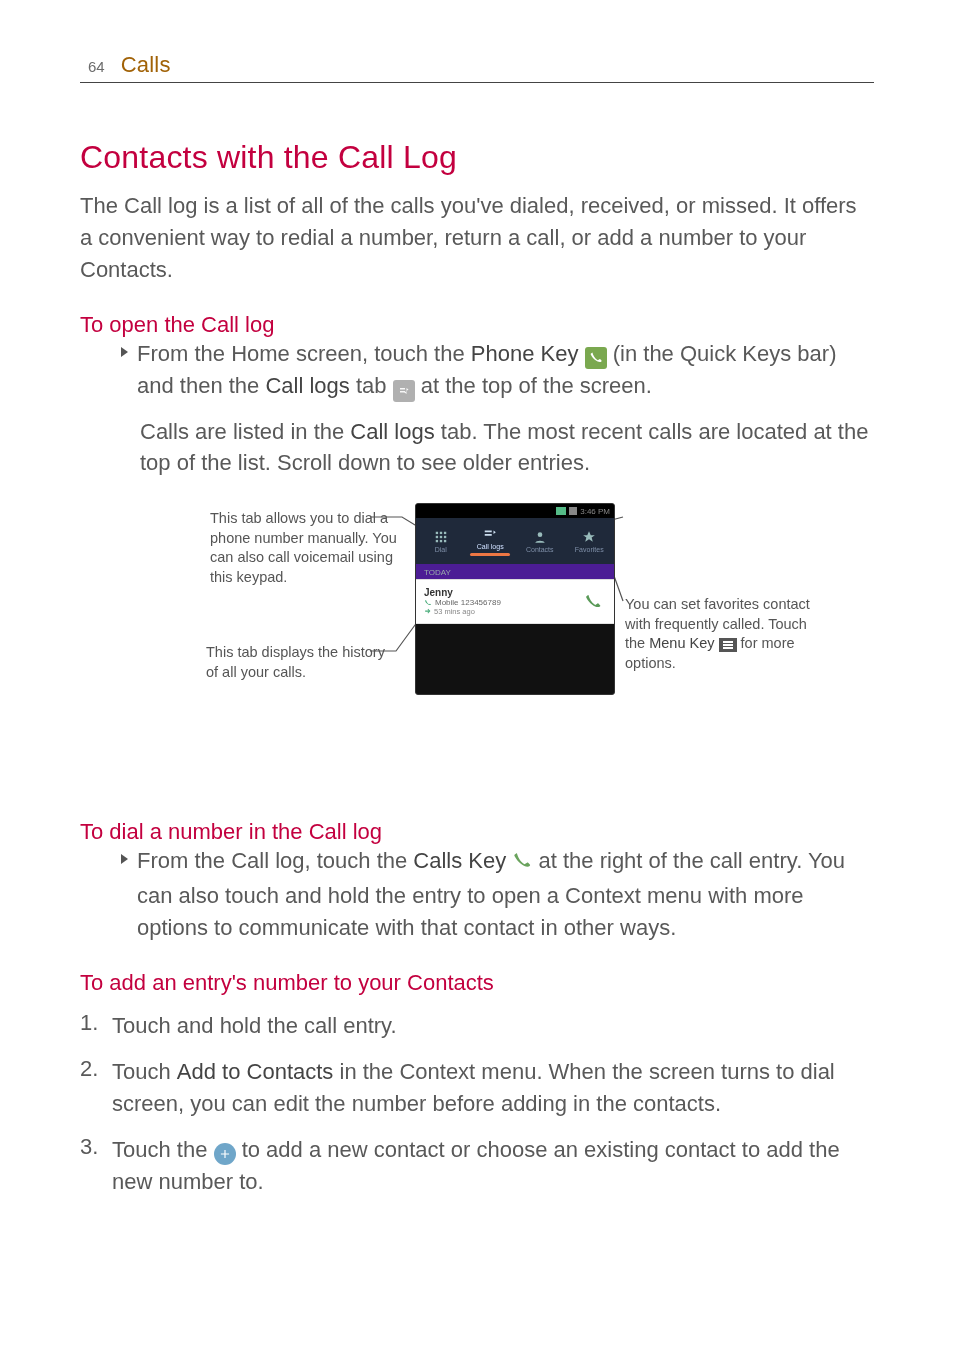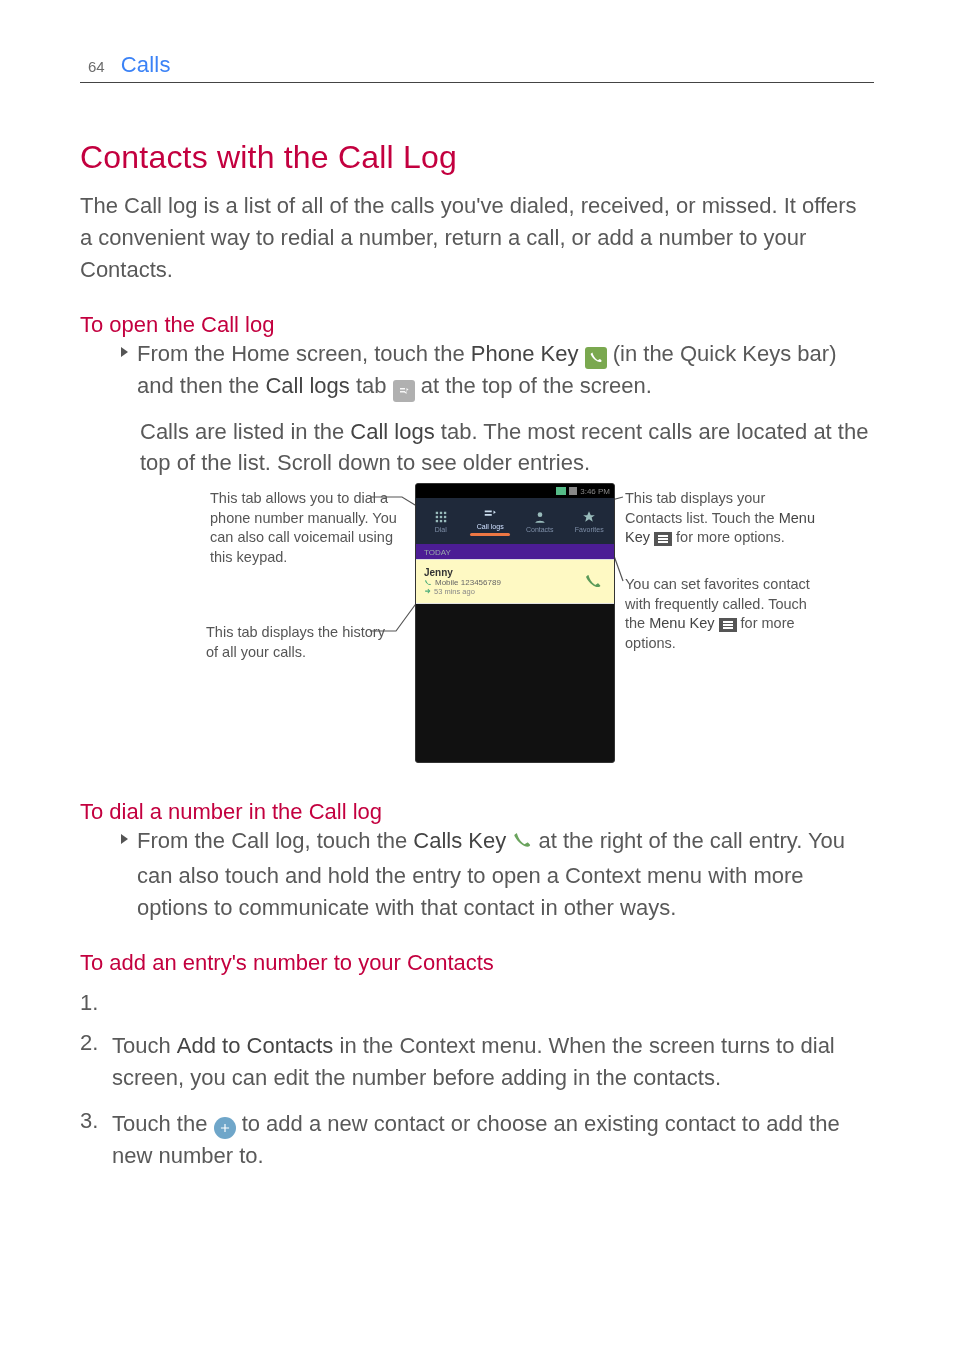--- a/index.html
+++ b/index.html
@@ -8,56 +8,56 @@
     height: 1372px;
     background: #fff;
     font-family: "Helvetica Neue", Helvetica, Arial, sans-serif;
     color: #5a5a5a;
     position: relative;
     padding: 52px 80px 60px 80px;
     font-weight: 300;
   }
   .header { display: flex; align-items: baseline; gap: 16px; margin-left: 8px; }
   .pagenum { font-size: 15px; color: #6b6b6b; }
-  .section { font-size: 22px; color: #3b82f6; letter-spacing: .2px; }
+  .section { font-size: 22px; color: #a16207; letter-spacing: .2px; }
   .hr { border-top: 1.5px solid #444; margin-top: 4px; }
   .h1 { color: #c3003f; font-size: 32px; font-weight: 400; margin-top: 56px; letter-spacing: .2px; }
   .body { font-size: 22px; line-height: 1.45; margin-top: 14px; color: #595959; }
   .h2 { color: #c3003f; font-size: 22px; font-weight: 400; margin-top: 26px; }
   .bullet-row { display: flex; align-items: flex-start; gap: 8px; padding-left: 40px; }
   .caret { flex: 0 0 auto; margin-top: 8px; }
   .bullet-text { font-size: 22px; line-height: 1.45; color: #595959; }
   .sub { font-size: 22px; line-height: 1.45; color: #595959; margin-top: 14px; padding-left: 60px; }
   b { font-weight: 500; color: #444; }
   .icon-box {
     display: inline-flex; align-items: center; justify-content: center;
     width: 22px; height: 22px; border-radius: 3px; vertical-align: -4px;
     background: #cfd8e0;
   }
   .icon-box.green { background: #7aa84f; }
   .icon-box.grey { background: #b0b0b0; }
   .icon-box.blue { background: #6fa6c9; }
-  .figure-area { position: relative; height: 290px; margin-top: 4px; }
+  .figure-area { position: relative; height: 290px; margin-top: 24px; }
   .phone {
-    position: absolute; left: 335px; top: 0; width: 200px; height: 280px;
+    position: absolute; left: 335px; top: 0; width: 200px; height: 192px;
     background: #111; border: 1px solid #333; border-radius: 3px;
     overflow: hidden;
   }
   .phone .status { height: 14px; background: #000; display:flex; justify-content:flex-end; align-items:center; padding:0 4px; gap:3px; }
   .dot { width:10px; height:8px; background:#5b8; }
   .batt { width:8px; height:8px; background:#888; }
   .phone .time { color:#888; font-size:8px; }
   .tabs { height: 46px; background: #1f293a; display: flex; }
   .ptab { flex:1; display:flex; flex-direction:column; align-items:center; justify-content:center; color:#7f8fa8; font-size:7px; gap:2px; }
   .ptab svg { width:14px; height:14px; }
   .ptab.active { color:#cfe0ff; }
   .ptab.active .underline { display:block; height:3px; width:80%; background:#e74; border-radius:2px; margin-top:1px; }
   .underline { display:none; }
   .today { font-size:8px; color:#9aa; padding:4px 8px 2px 8px; background:#4c1d95; border-bottom:1px solid #ddd; }
-  .entry { background:#fef9c3; height:44px; display:flex; align-items:center; padding:0 8px; font-size:10px; color:#444; border-bottom:1px solid #e2e2e2;gap:40px; }
+  .entry { background:#ffffff; height:44px; display:flex; align-items:center; padding:0 8px; font-size:10px; color:#444; border-bottom:1px solid #e2e2e2;gap:40px; }
   .entry .col { flex:1; }
   .entry .name { font-weight:600; font-size:10px; color:#333; }
   .entry .num { font-size:8px; color:#666; display:flex; align-items:center; gap:3px; }
   .entry .ago { font-size:7.5px; color:#888; display:flex; align-items:flex-start; gap:3px; }
   .entry .callbtn { width:26px; height:26px; border-radius:3px; display:flex; align-items:center; justify-content:center; }
 
   .callout { position:absolute; font-size:14.5px; color:#555; line-height:1.35; width:190px; }
   .callout b { font-weight:500; }
   .line { position:absolute; stroke:#555; stroke-width:1.2; fill:none; }
   .mini-menu {
@@ -104,31 +104,20 @@
 
 <div class="sub">
   <span>Calls are listed in the </span><b>Call logs</b><span> tab. The most recent calls are located at the top of the list. Scroll down to see older entries.</span>
 </div>
 
 <div class="figure-area">
 
   <div class="callout" style="left:130px; top:6px;">This tab allows you to dial a phone number manually. You can also call voicemail using this keypad.</div>
   <div class="callout" style="left:126px; top:140px;">This tab displays the history of all your calls.</div>
 
-  <div class="callout" style="left:545px; top:6px;">
-    <span>This tab displays your Contacts list. Touch the </span><b>Menu Key</b>
-    <span class="mini-menu">
-      <svg width="12" height="10" viewBox="0 0 12 10">
-          <rect x="1" y="1" width="10" height="2" fill="#fff"></rect>
-          <rect x="1" y="4" width="10" height="2" fill="#fff"></rect>
-          <rect x="1" y="7" width="10" height="2" fill="#fff"></rect>
-        </svg>
-    </span>
-    <span> for more options.</span>
-  </div>
 
   <div class="callout" style="left:545px; top:92px;">
     <span>You can set favorites contact with frequently called. Touch the </span><b>Menu Key</b>
     <span class="mini-menu">
       <svg width="12" height="10" viewBox="0 0 12 10">
           <rect x="1" y="1" width="10" height="2" fill="#fff"></rect>
           <rect x="1" y="4" width="10" height="2" fill="#fff"></rect>
           <rect x="1" y="7" width="10" height="2" fill="#fff"></rect>
         </svg>
     </span>
@@ -222,20 +211,21 @@
           <path fill="#6aa35d" d="M6 3c1 4 4 10 9 13l3-2c.5-.3 1-.2 1.4.2l2 2c.5.5.4 1.3-.2 1.7C18 21 8 16 3 6c-.4-.6-.2-1.3.4-1.7l2-1.5C6 2.5 6 2.7 6 3z"></path>
         </svg>
     </span><span> at the right of the call entry. You can also touch and hold the entry to open a Context menu with more options to communicate with that contact in other ways.</span>
   </div>
 </div>
 
 <div class="h2">To add an entry's number to your Contacts</div>
 <div class="numlist">
   <div class="numitem">
     <div class="n">1.</div>
+    <div class="t">Touch and hold the call entry.</div>
   </div>
   <div class="numitem">
     <div class="n">2.</div>
     <div class="t">
       <span>Touch </span><b>Add to Contacts</b><span> in the Context menu. When the screen turns to dial screen, you can edit the number before adding in the contacts.</span>
     </div>
   </div>
   <div class="numitem">
     <div class="n">3.</div>
     <div class="t">

